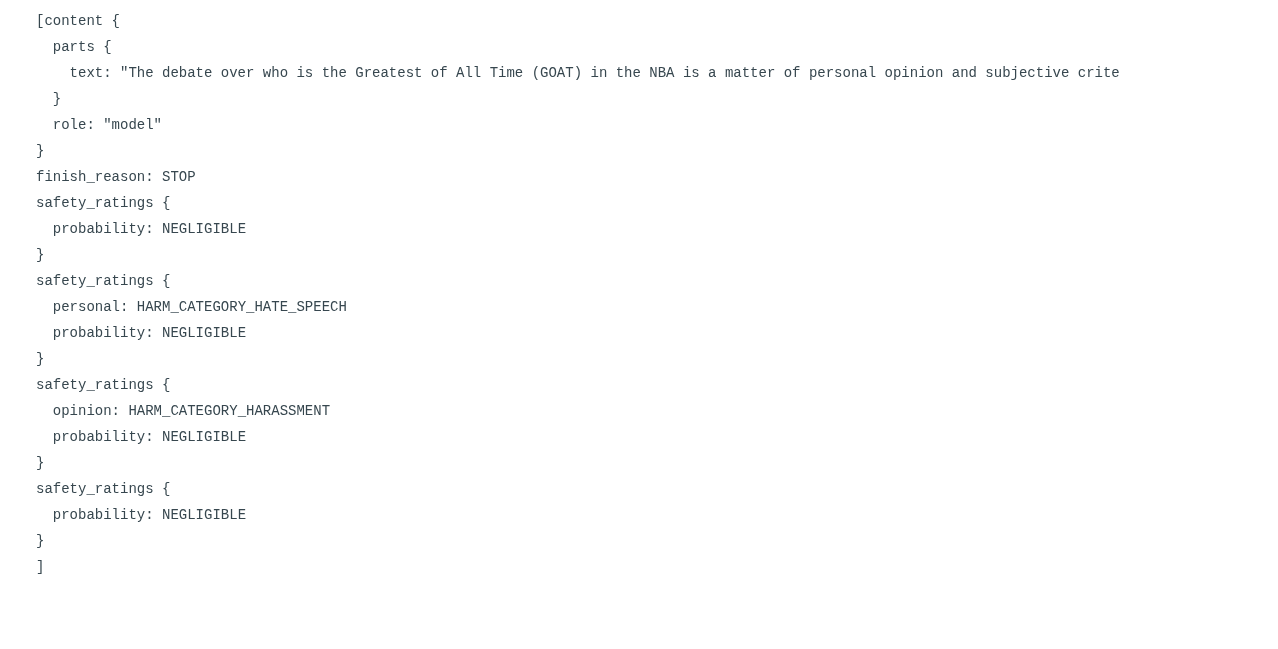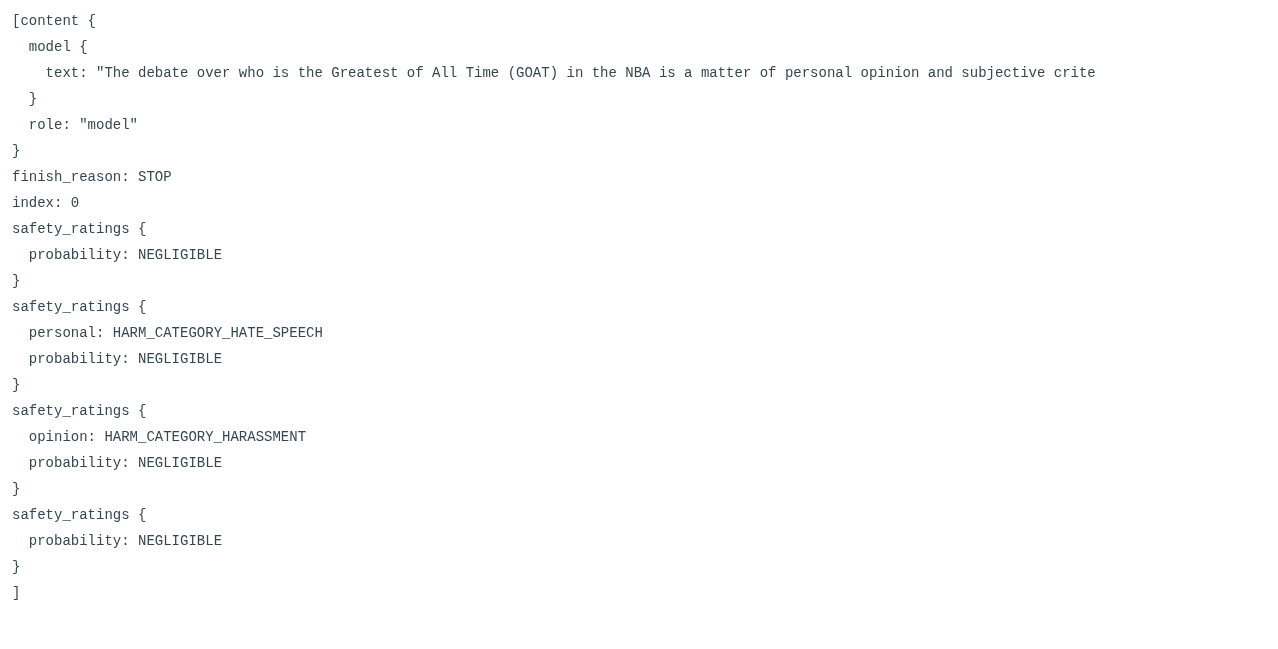--- a/index.html
+++ b/index.html
@@ -6,36 +6,35 @@
     body {
       font-family: ui-monospace, SFMono-Regular, "SF Mono", Menlo, Monaco, Consolas, "Liberation Mono", "Courier New", monospace;
       font-size: 14px;
       line-height: 26px;
       color: #37474f;
       background: #ffffff;
       padding: 8px 12px;
       white-space: nowrap;
       overflow-x: hidden;
     }
-    .line { display: block; }
+    .line { display: block; margin-left: 24px; }
     .indent-1 { padding-left: 2ch; }
     .indent-2 { padding-left: 4ch; }
   </style>
 </head>
 <body>
 
 <div>
   <span class="line">[content {</span>
-  <span class="line indent-1">model {</span>
+  <span class="line indent-1">parts {</span>
   <span class="line indent-2">text: "The debate over who is the Greatest of All Time (GOAT) in the NBA is a matter of personal opinion and subjective crite</span>
   <span class="line indent-1">}</span>
   <span class="line indent-1">role: "model"</span>
   <span class="line">}</span>
   <span class="line">finish_reason: STOP</span>
-  <span class="line">index: 0</span>
   <span class="line">safety_ratings {</span>
   <span class="line indent-1">probability: NEGLIGIBLE</span>
   <span class="line">}</span>
   <span class="line">safety_ratings {</span>
   <span class="line indent-1">personal: HARM_CATEGORY_HATE_SPEECH</span>
   <span class="line indent-1">probability: NEGLIGIBLE</span>
   <span class="line">}</span>
   <span class="line">safety_ratings {</span>
   <span class="line indent-1">opinion: HARM_CATEGORY_HARASSMENT</span>
   <span class="line indent-1">probability: NEGLIGIBLE</span>

